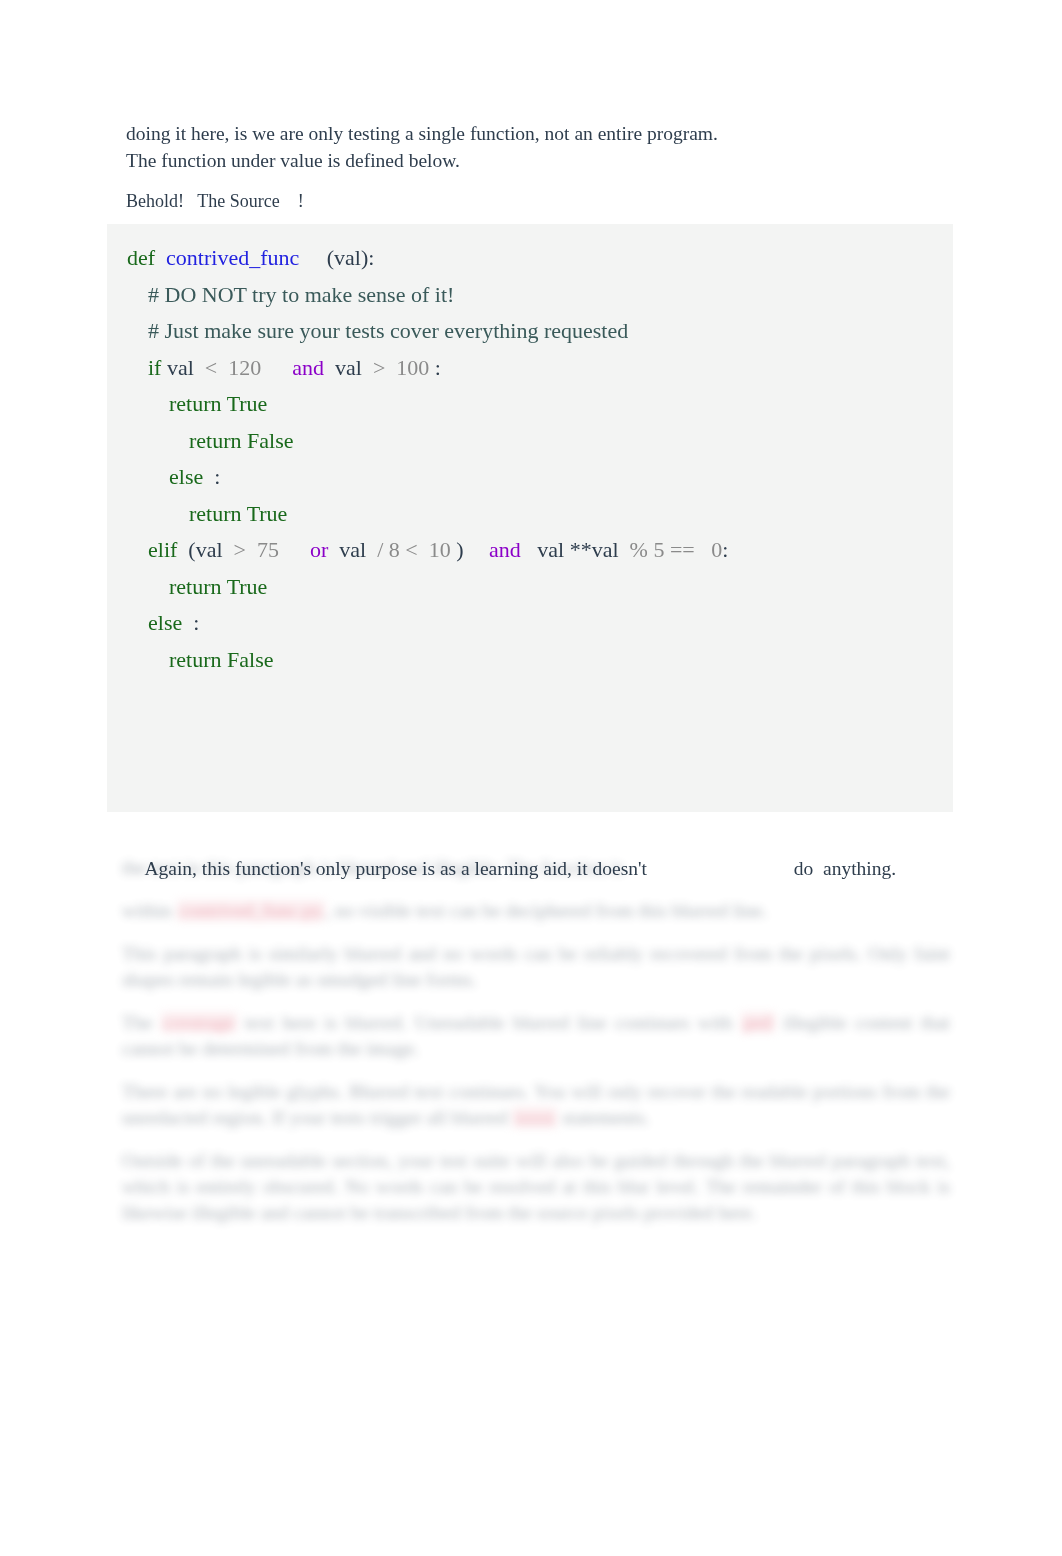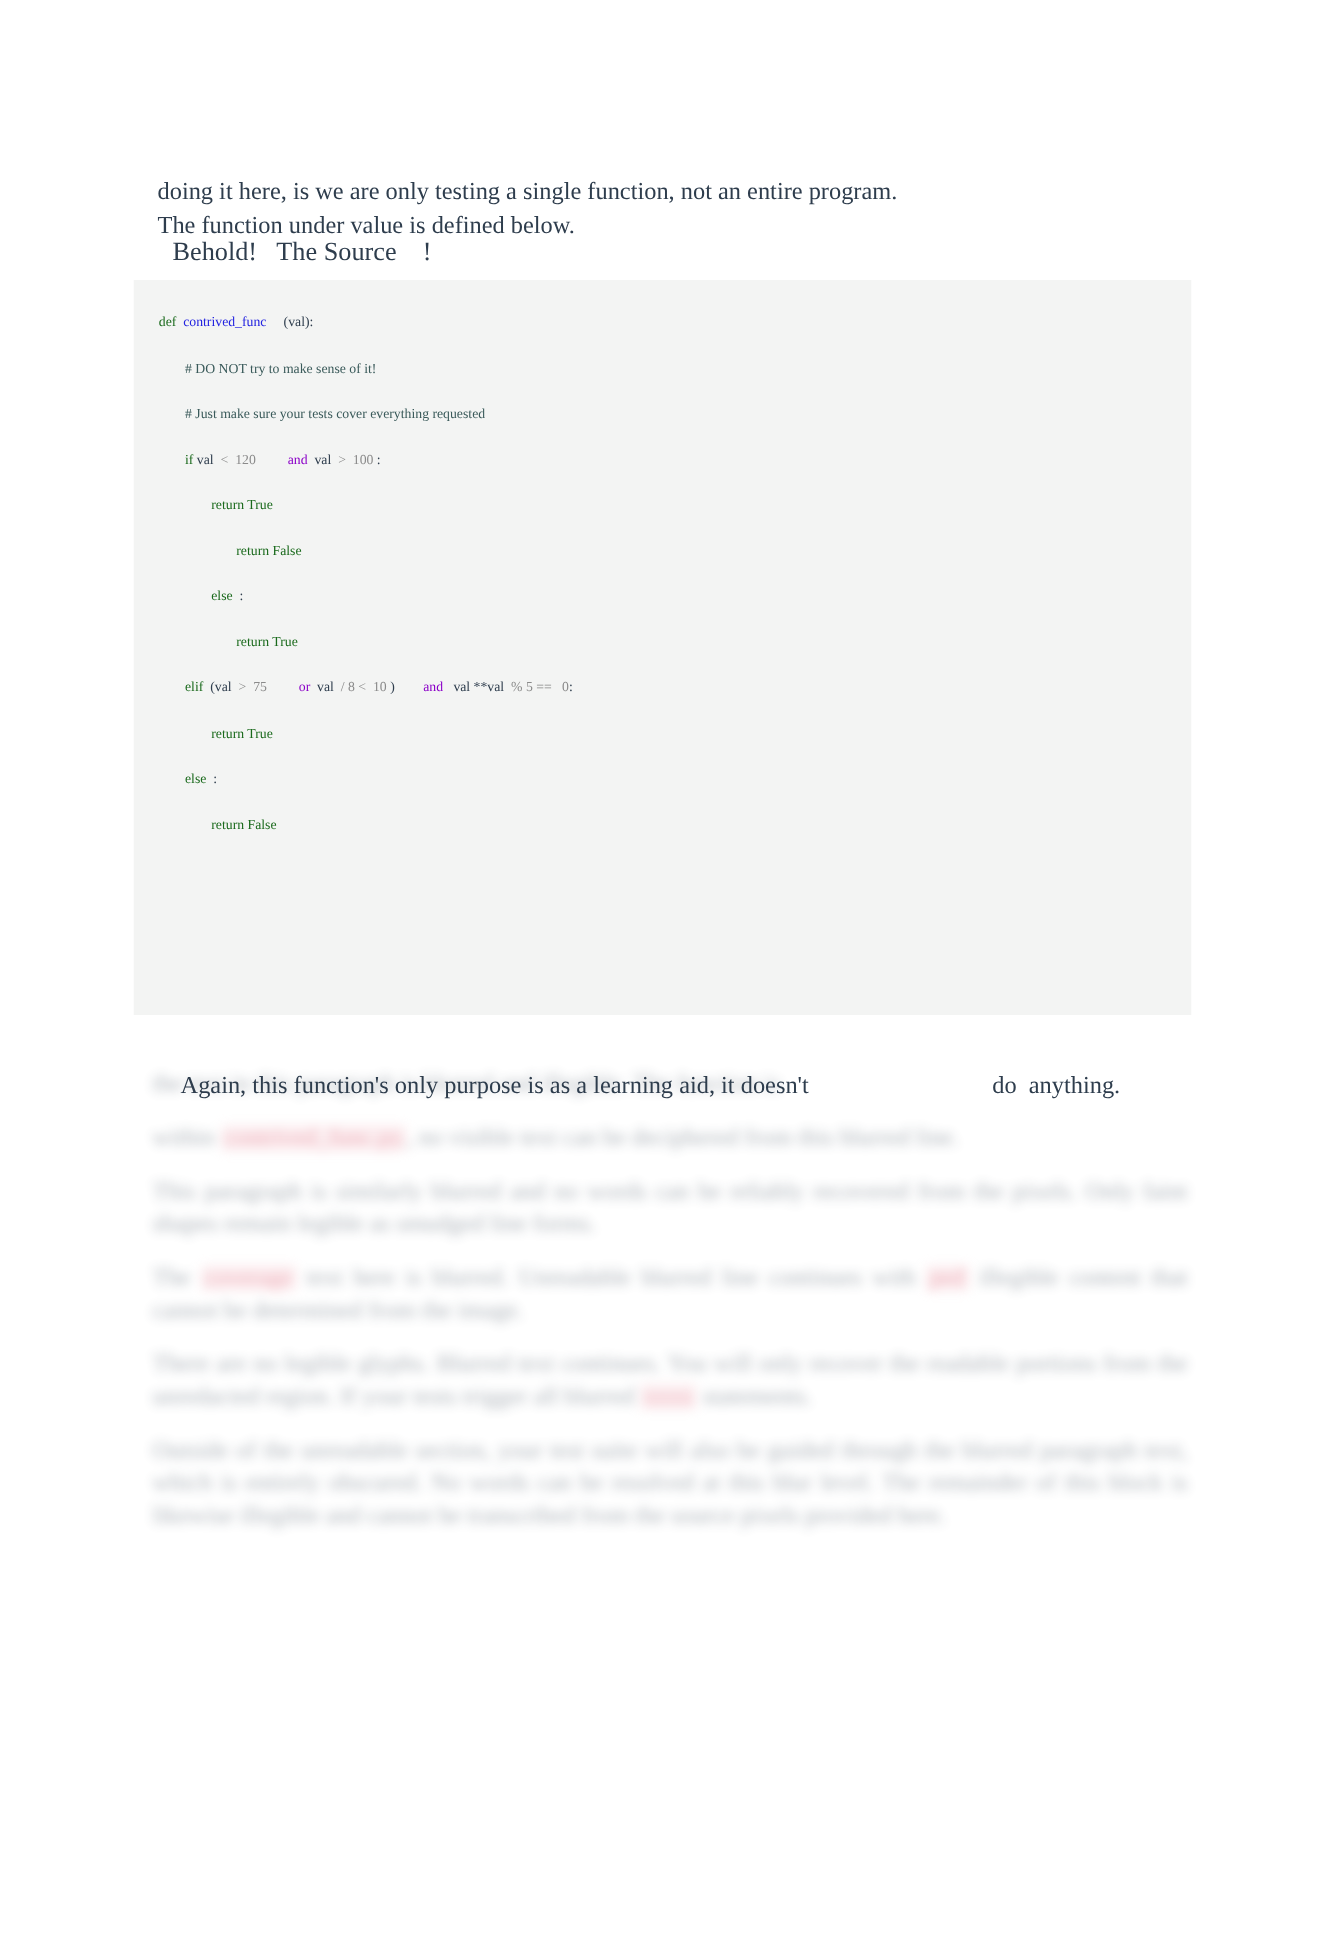--- a/index.html
+++ b/index.html
@@ -19,54 +19,53 @@
   .page {
     position: absolute;
     inset: 0;
     background: #ffffff;
   }
 
   
   .intro {
     position: absolute;
     left: 126px;
-    top: 140px;
+    top: 120px;
     width: 820px;
     font-size: 19.5px;
     line-height: 27px;
     color: #2e3d4d;
   }
   .intro .ln { display: block; white-space: pre; }
 
   .behold {
     position: absolute;
     left: 126px;
     top: 188px;
-    font-size: 21px;
+    font-size: 18px;
     line-height: 27px;
     color: #2e3d4d;
     white-space: pre;
-    margin-left: 12px;
   }
 
   
   .codeblock {
     position: absolute;
     left: 107px;
     top: 224px;
     width: 846px;
     height: 588px;
     background: #f3f4f3;
     box-sizing: border-box;
     padding: 16px 0 0 0;
   }
   .codeline {
     position: relative;
     font-family: "Liberation Serif", "DejaVu Serif", serif;
-    font-size: 11px;
+    font-size: 22px;
     line-height: 36.5px;
     height: 36.5px;
     white-space: pre;
     color: #2e3d4d;
   }
   .i0 { padding-left: 20px; }
   .i1 { padding-left: 41px; }
   .i2 { padding-left: 62px; }
   .i3 { padding-left: 82px; }
 

